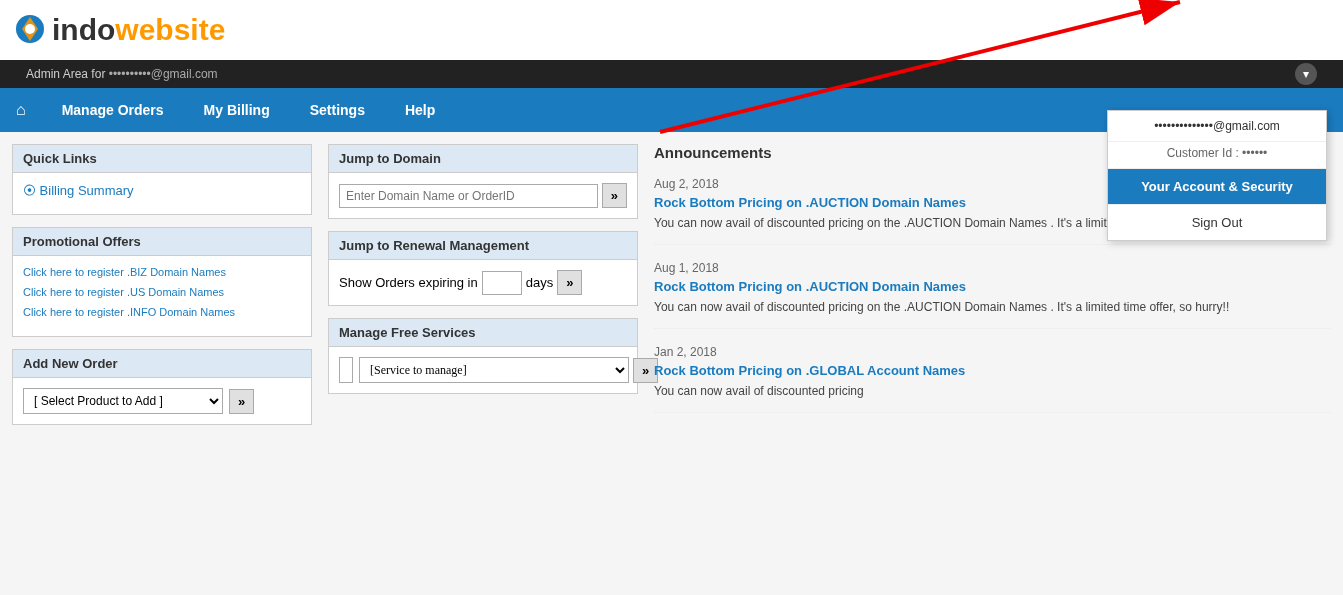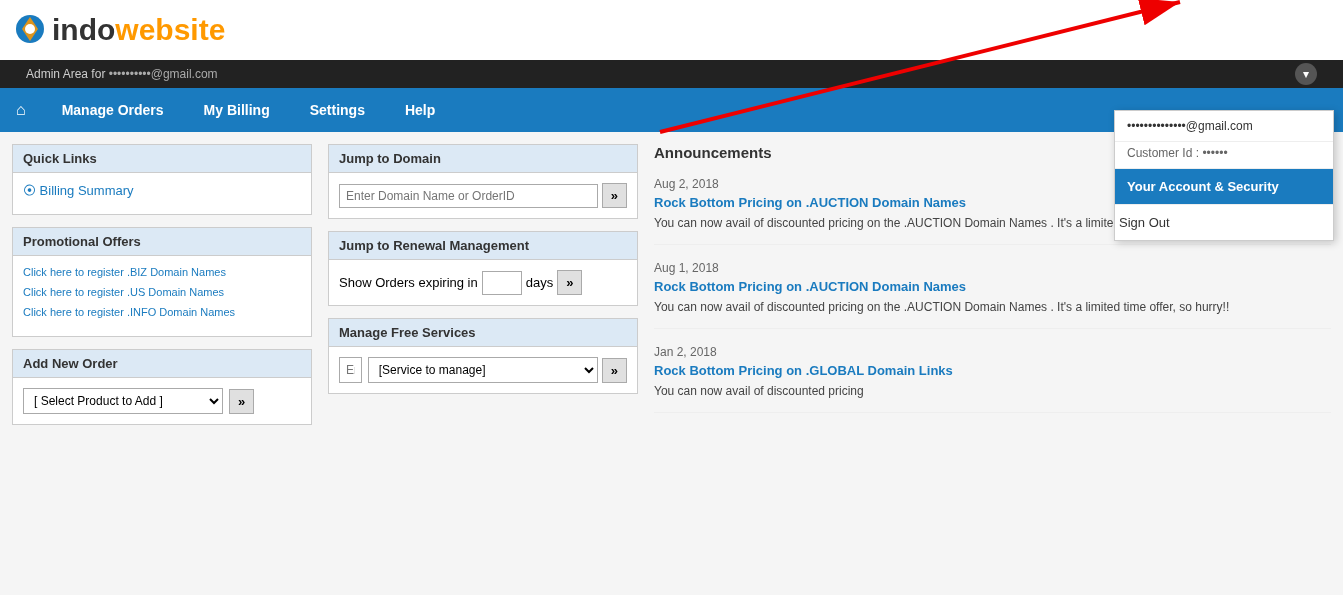--- a/index.html
+++ b/index.html
@@ -71,26 +71,27 @@
       align-items: center;
       cursor: pointer;
       font-size: 14px;
       font-weight: bold;
     }
 
     
     .dropdown-menu {
       position: absolute;
       top: 100%;
-      right: 9px;
+      right: 16px;
       background: #fff;
       border: 1px solid #ccc;
       width: 220px;
       z-index: 1000;
       box-shadow: 2px 2px 8px rgba(0,0,0,0.2);
+      text-align: center;
     }
     .dropdown-email {
       padding: 8px 12px;
       font-size: 12px;
       color: #333;
       border-bottom: 1px solid #eee;
     }
     .dropdown-customer-id {
       padding: 4px 12px 8px;
       font-size: 12px;
@@ -375,21 +376,21 @@
         </div>
       </div>
     </div>
 
     <div class="panel">
       <div class="panel-header">Manage Free Services</div>
       <div class="panel-body">
         <div class="free-service-row">
           <input type="text" style="width: 100%;" placeholder="Enter Domain Name">
           <div class="domain-input-row">
-            <select style="width:230px;"><option>[Service to manage]</option><option>DNS Management</option><option>Email Forwarding</option></select>
+            <select style="width:270px;font-family:Liberation Serif, serif;"><option>[Service to manage]</option><option>DNS Management</option><option>Email Forwarding</option></select>
             <button class="go-btn">»</button>
           </div>
         </div>
       </div>
     </div>
 
   </div>
 
   <div class="right-col">
     <div class="announcements-title">Announcements</div>
@@ -401,18 +402,18 @@
     </div>
 
     <div class="announcement-item">
       <div class="ann-date">Aug 1, 2018</div>
       <div class="ann-title">Rock Bottom Pricing on .AUCTION Domain Names</div>
       <div class="ann-body">You can now avail of discounted pricing on the .AUCTION Domain Names . It's a limited time offer, so hurry!!</div>
     </div>
 
     <div class="announcement-item">
       <div class="ann-date">Jan 2, 2018</div>
-      <div class="ann-title">Rock Bottom Pricing on .GLOBAL Domain Links</div>
+      <div class="ann-title">Rock Bottom Pricing on .GLOBAL Account Names</div>
       <div class="ann-body">You can now avail of discounted pricing</div>
     </div>
   </div>
 
 </div>
 
 </body></html>

